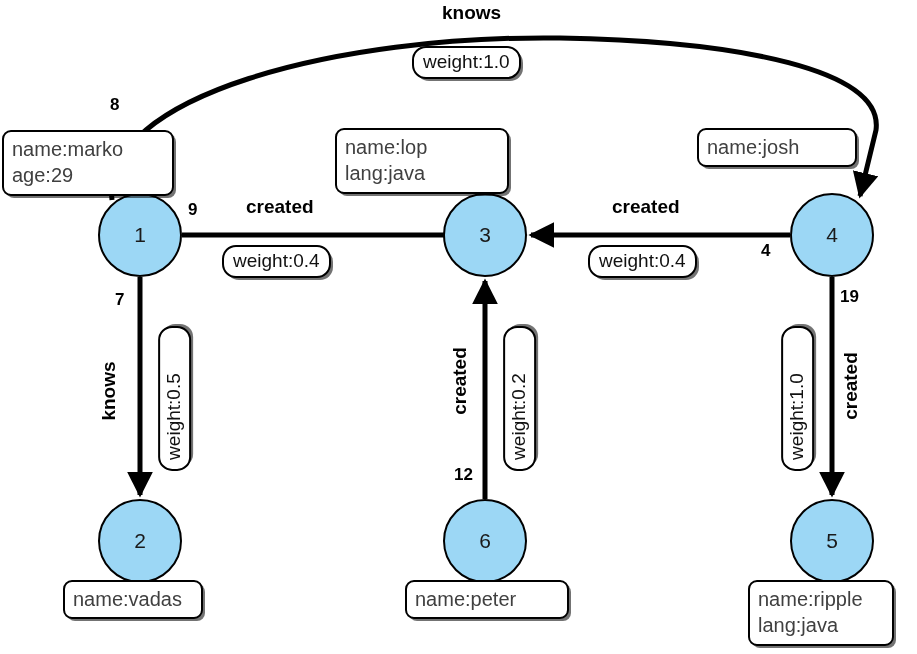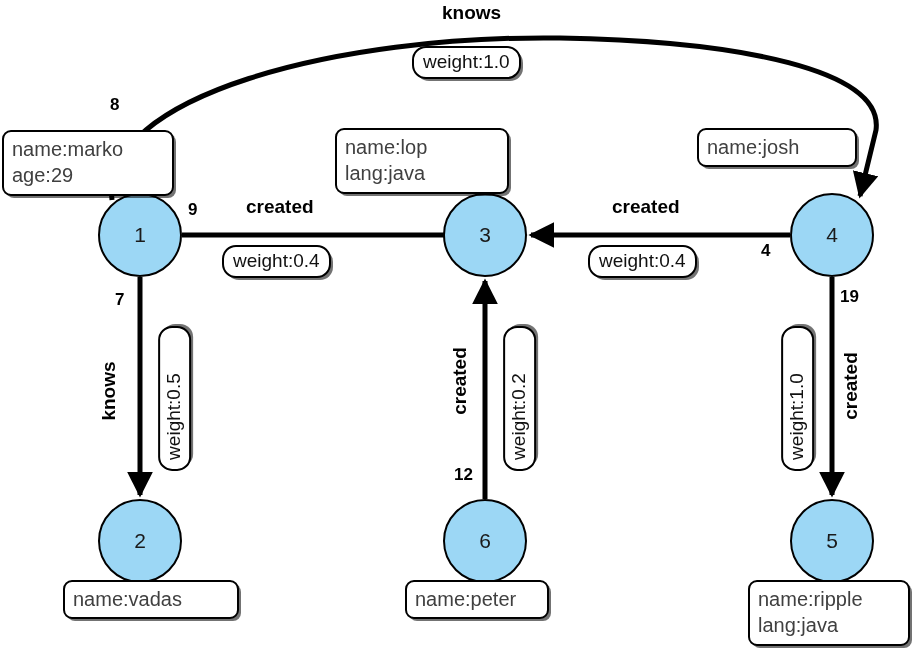--- a/index.html
+++ b/index.html
@@ -158,39 +158,39 @@
 
   <div class="weightbox vert" style="left:447px; top:382px; width:145px;">weight:0.2</div>
 
   <div class="weightbox vert" style="left:725px; top:382px; width:145px;">weight:1.0</div>
 
   <div class="propbox" style="left:2px; top:130px; width:172px;">
     <div>name:marko</div>
     <div>age:29</div>
   </div>
 
-  <div class="propbox" style="left:63px; top:580px; width:176px;">
+  <div class="propbox" style="left:63px; top:580px; width:140px;">
     <div>name:vadas</div>
   </div>
 
   <div class="propbox" style="left:335px; top:128px; width:174px;">
     <div>name:lop</div>
     <div>lang:java</div>
   </div>
 
   <div class="propbox" style="left:697px; top:128px; width:160px;">
     <div>name:josh</div>
   </div>
 
-  <div class="propbox" style="left:748px; top:580px; width:162px;">
+  <div class="propbox" style="left:748px; top:580px; width:146px;">
     <div>name:ripple</div>
     <div>lang:java</div>
   </div>
 
-  <div class="propbox" style="left:405px; top:580px; width:144px;">
+  <div class="propbox" style="left:405px; top:580px; width:164px;">
     <div>name:peter</div>
   </div>
 
   <div class="vertex" style="left:98px;  top:193px; width:84px; height:84px;">1</div>
 
   <div class="vertex" style="left:98px;  top:499px; width:84px; height:84px;">2</div>
 
   <div class="vertex" style="left:443px; top:193px; width:84px; height:84px;">3</div>
 
   <div class="vertex" style="left:790px; top:193px; width:84px; height:84px;">4</div>

